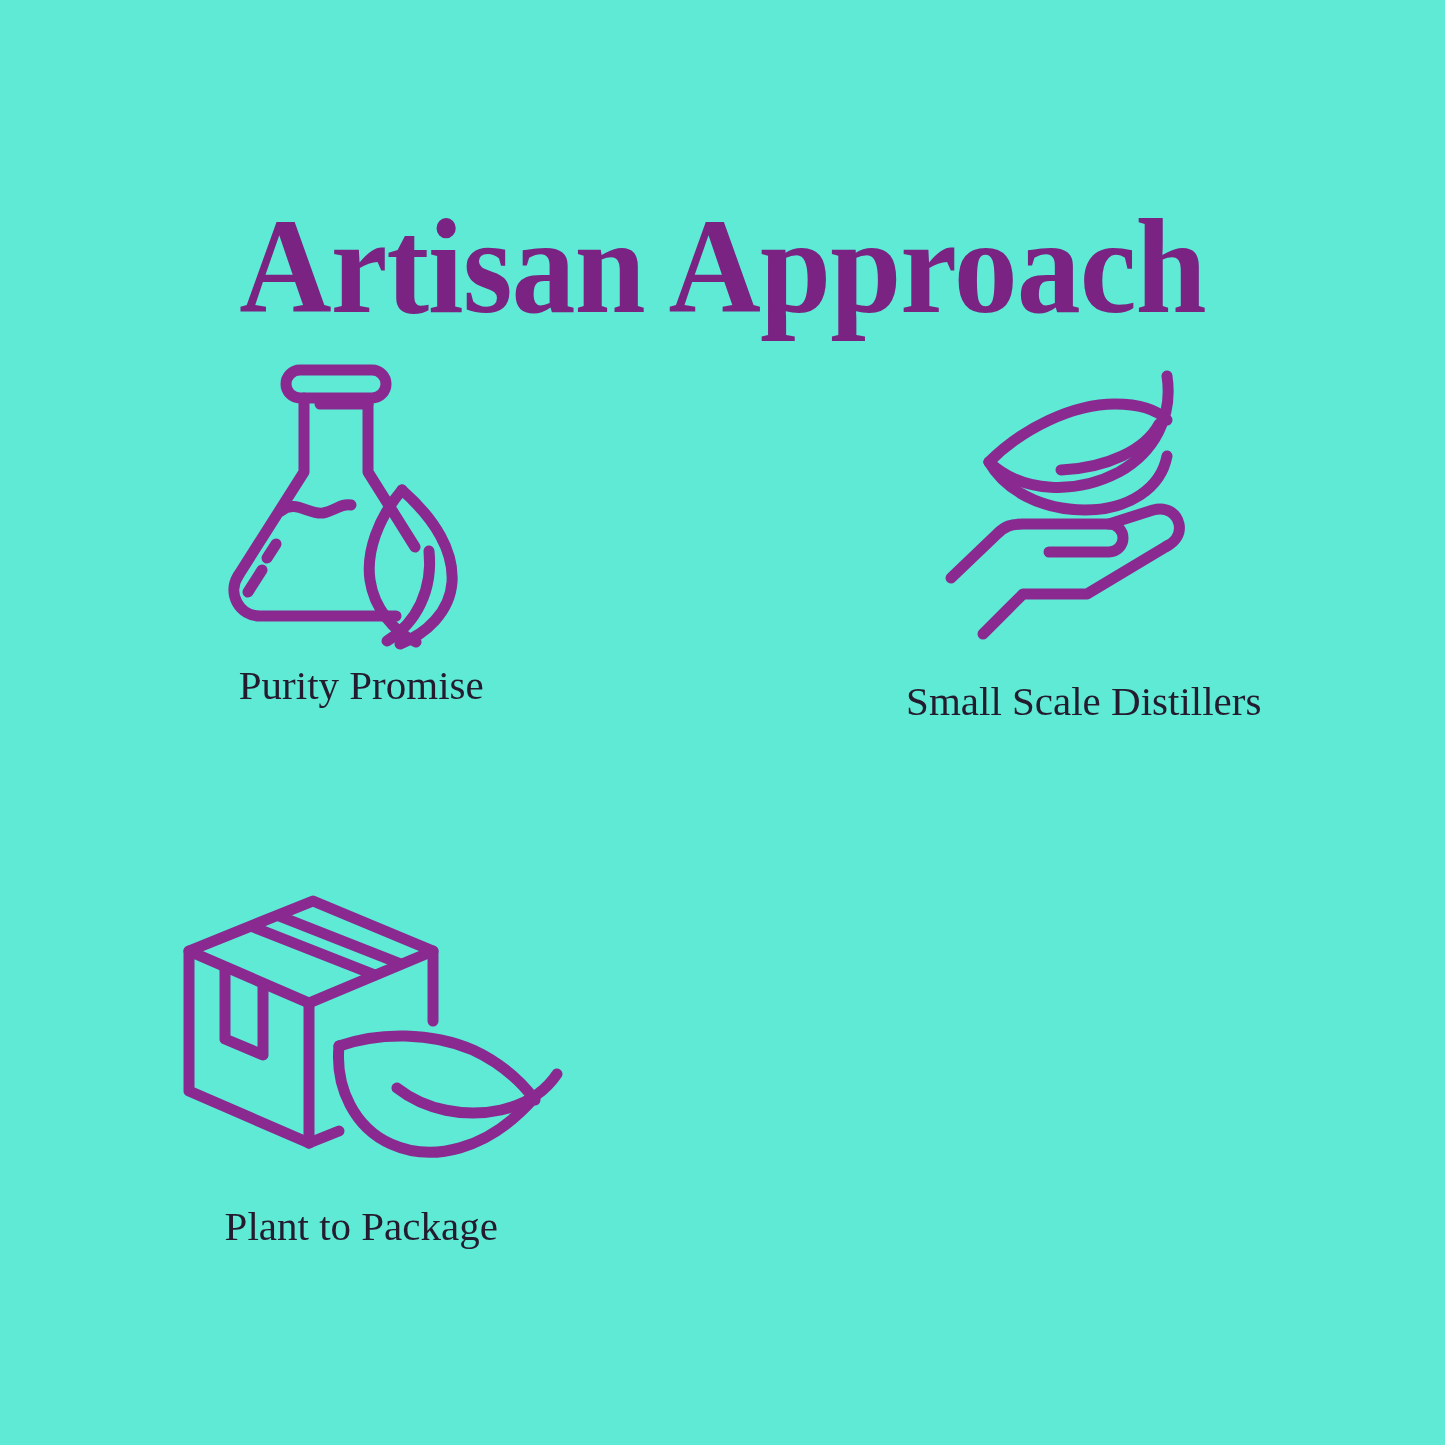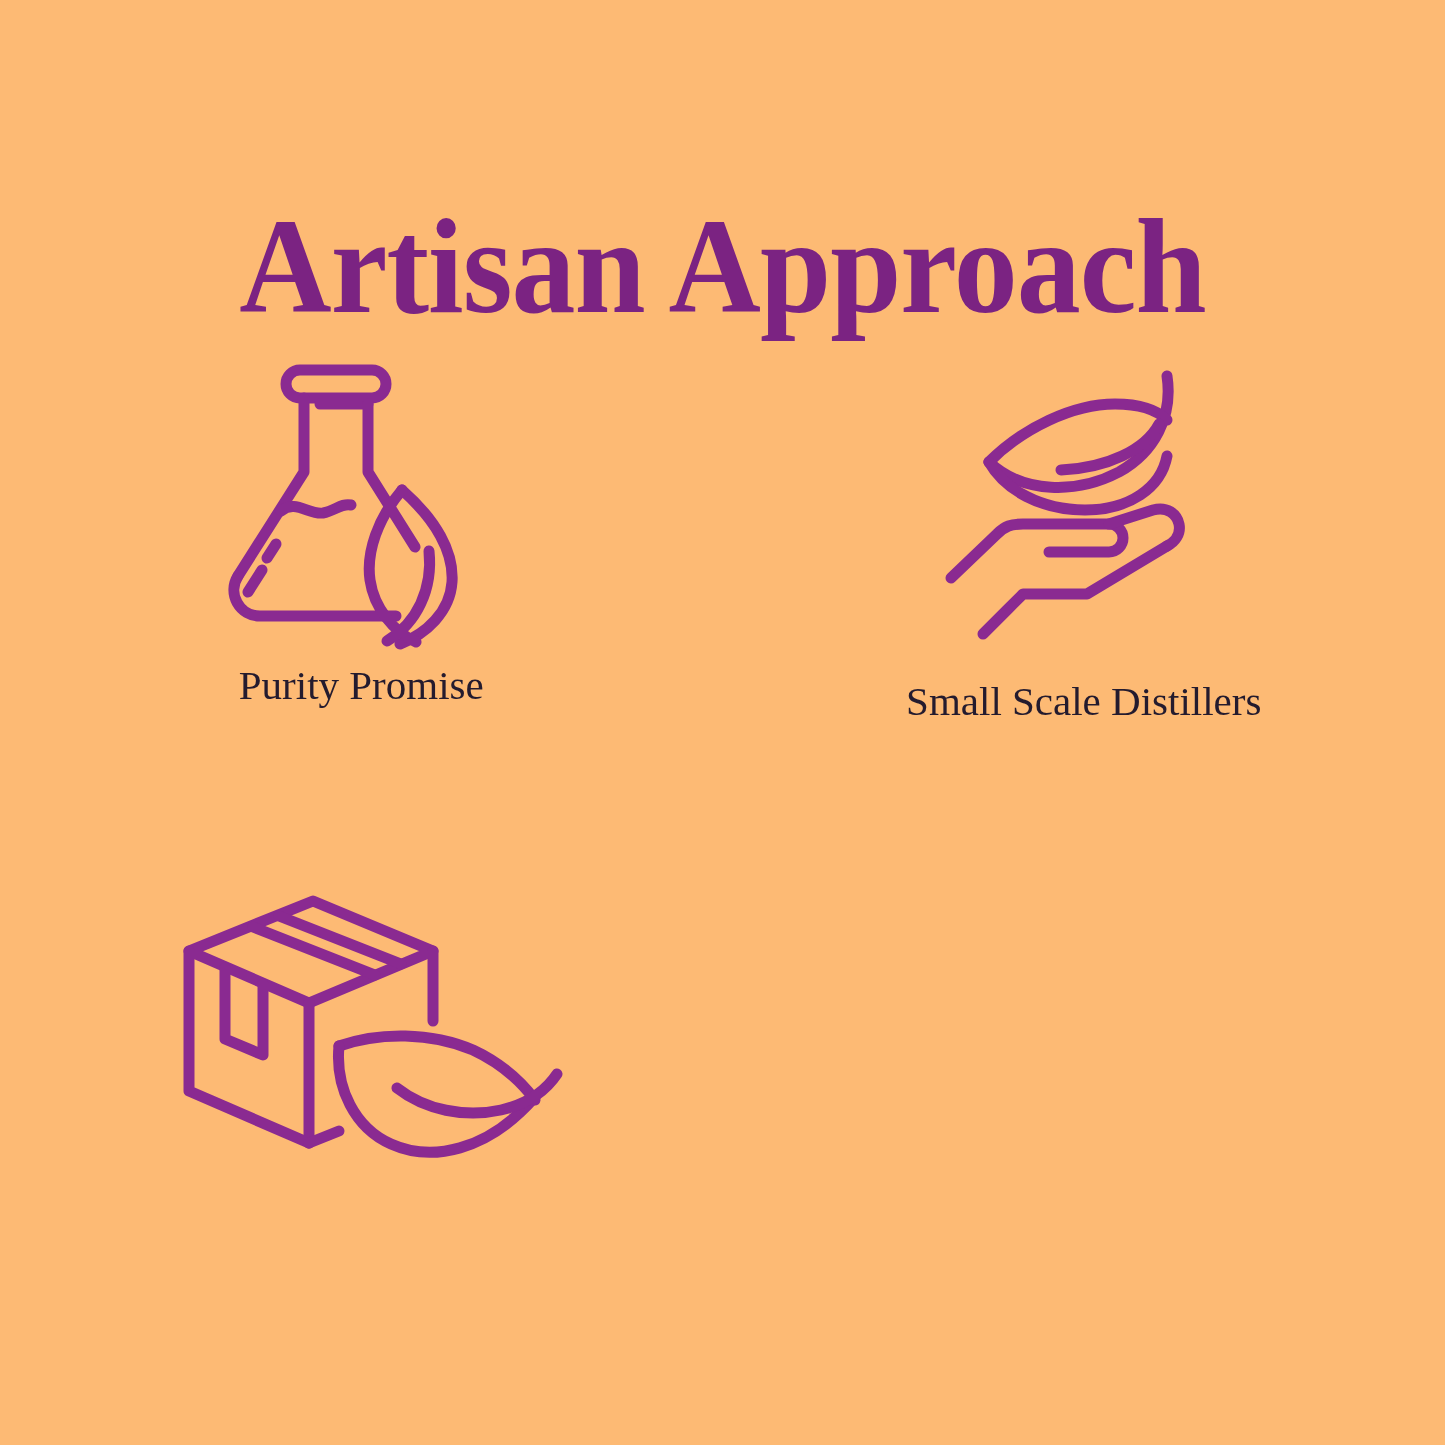--- a/index.html
+++ b/index.html
@@ -5,21 +5,21 @@
 <style>
   html, body {
     margin: 0;
     padding: 0;
     background: #f7f7f5;
   }
   #page {
     position: relative;
     width: 1445px;
     height: 1445px;
-    background: #fdba74;
+    background: #5eead4;
     overflow: hidden;
     font-family: "Liberation Serif", "DejaVu Serif", serif;
   }
 
   
   #page-title {
     position: absolute;
     top: 104px;
     left: 0;
     width: 1445px;
@@ -166,16 +166,17 @@
 
           <path class="stroke" d="M148 260 l30 -12"></path>
 
           <path class="stroke" d="M64 85 V156 l38 16 V101"></path>
 
           <path class="stroke" d="M178 163 c40 -14 92 -14 134 4 c30 14 50 34 62 50"></path>
           <path class="stroke" d="M178 163 c-4 42 16 82 52 98 c40 18 96 8 144 -47"></path>
           <path class="stroke" d="M236 205 c28 22 68 30 104 22 c26 -6 44 -18 56 -36"></path>
         </svg>
       </div>
+      <div class="feature-label">Plant to Package</div>
     </div>
 
   </div>
 </div>
 
 </body></html>

